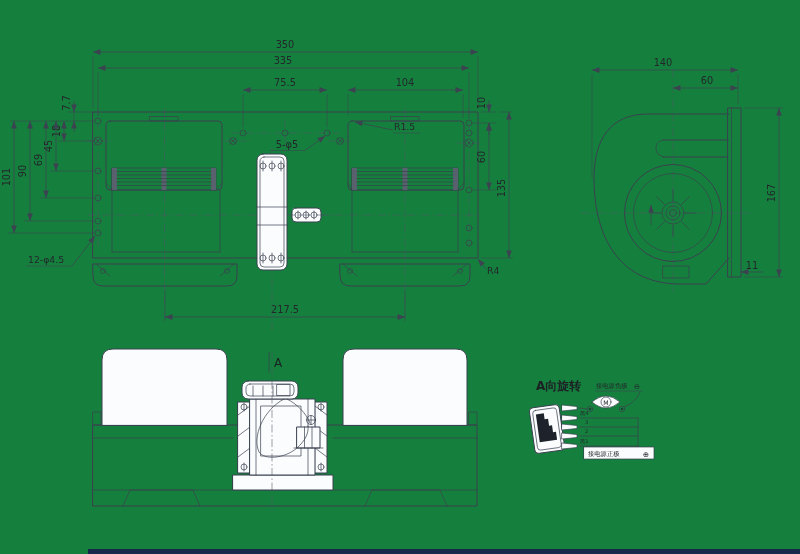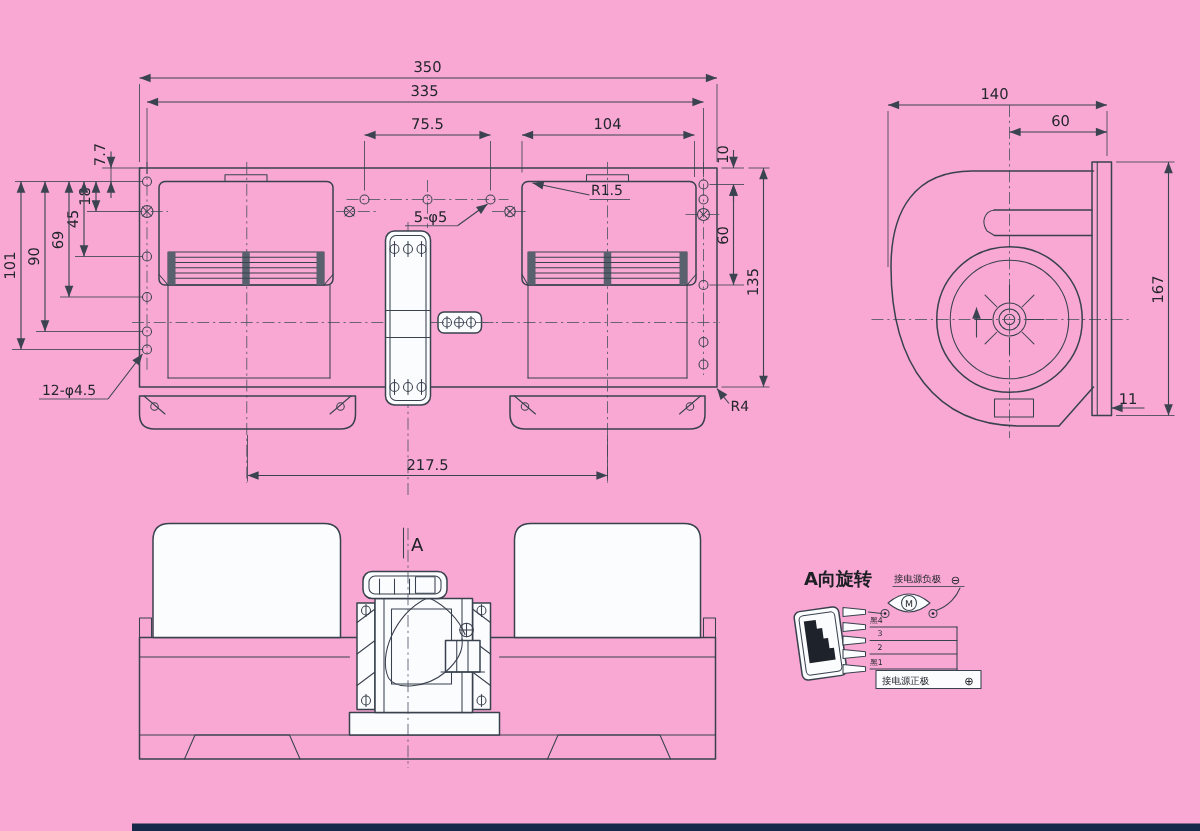--- a/index.html
+++ b/index.html
@@ -1,16 +1,16 @@
 <!DOCTYPE html>
 <html><head>
 <meta charset="utf-8">
 <style>
   html,body{margin:0;padding:0;background:#ffffff}
-  .sheet{position:relative;width:800px;height:554px;background:#f9a8d4;overflow:hidden}
+  .sheet{position:relative;width:800px;height:554px;background:#15803d;overflow:hidden}
   svg{display:block}
   .ol{fill:none;stroke:#39414e;stroke-width:1;stroke-linejoin:round;stroke-linecap:round}
   .o7{stroke-width:.7}
   .fp{fill:#fbfcfe}
   .fd{fill:#59616e;stroke:none}
   .dk{fill:#1d222b;stroke:none}
   .dl{fill:none;stroke:#3c4350;stroke-width:.75;marker-start:url(#ma);marker-end:url(#ma)}
   .de{fill:none;stroke:#3c4350;stroke-width:.75;marker-end:url(#ma)}
   .el{fill:none;stroke:#3c4350;stroke-width:.55}
   .cl{fill:none;stroke:#4b5464;stroke-width:.55;stroke-dasharray:8 2.5 1.5 2.5}

